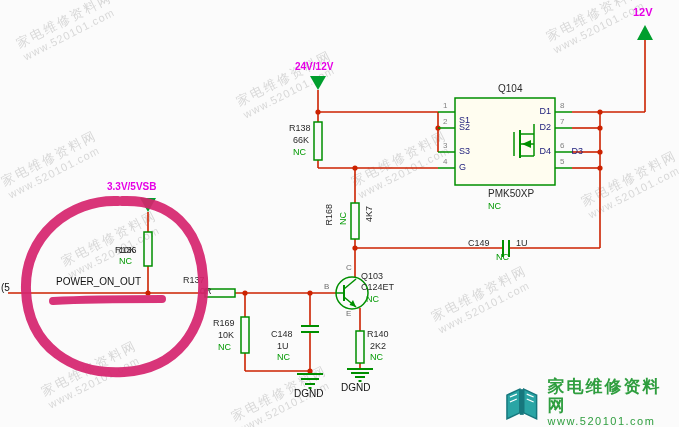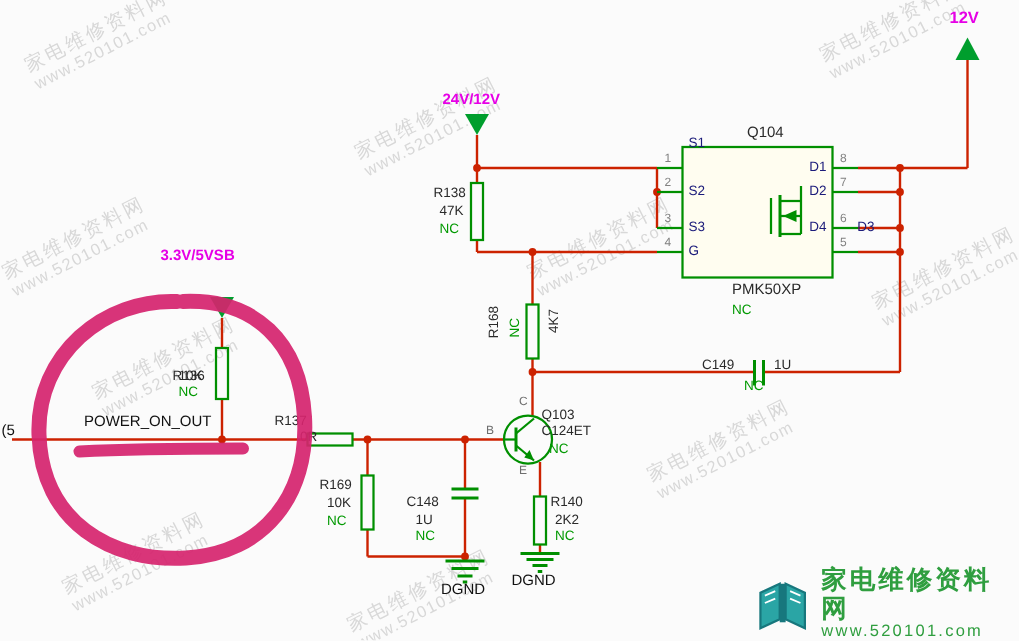--- a/index.html
+++ b/index.html
@@ -192,26 +192,26 @@
         <line x1="355" y1="377" x2="365" y2="377"></line>
         <line x1="358.5" y1="381" x2="361.5" y2="381"></line>
       </g>
     </g>
   </svg>
 
   <div class="layer labels">
 
     <span class="lbl net" style="left:633px;top:7px;font-size:11px">12V</span>
     <span class="lbl net" style="left:295px;top:61px">24V/12V</span>
-    <span class="lbl net" style="left:107px;top:165px">3.3V/5VSB</span>
+    <span class="lbl net" style="left:107px;top:181px">3.3V/5VSB</span>
     <span class="lbl blk" style="left:56px;top:277px">POWER_ON_OUT</span>
     <span class="lbl blk" style="left:1px;top:283px">(5</span>
 
     <span class="lbl" style="left:289px;top:123px">R138</span>
-    <span class="lbl" style="left:293px;top:135px">47K</span>
+    <span class="lbl" style="left:293px;top:135px">66K</span>
     <span class="lbl nc" style="left:293px;top:147px">NC</span>
 
     <span class="lbl vert" style="left:324px;top:204px">R168</span>
     <span class="lbl vert nc" style="left:338px;top:212px">NC</span>
     <span class="lbl vert" style="left:364px;top:206px">4K7</span>
 
     <span class="lbl" style="left:115px;top:245px">R136</span>
     <span class="lbl" style="left:119px;top:245px">10K</span>
     <span class="lbl nc" style="left:119px;top:256px">NC</span>
 
@@ -238,21 +238,21 @@
     <span class="lbl" style="left:361px;top:282px">C124ET</span>
     <span class="lbl nc" style="left:366px;top:294px">NC</span>
     <span class="lbl pin-letter" style="left:346px;top:263px">C</span>
     <span class="lbl pin-letter" style="left:324px;top:282px">B</span>
     <span class="lbl pin-letter" style="left:346px;top:309px">E</span>
 
     <span class="lbl" style="left:498px;top:84px;font-size:10px">Q104</span>
     <span class="lbl" style="left:488px;top:189px;font-size:10px">PMK50XP</span>
     <span class="lbl nc" style="left:488px;top:201px">NC</span>
 
-    <span class="lbl pin-name" style="left:459px;top:90px">S1</span>
+    <span class="lbl pin-name" style="left:459px;top:115px">S1</span>
     <span class="lbl pin-name" style="left:459px;top:122px">S2</span>
     <span class="lbl pin-name" style="left:459px;top:146px">S3</span>
     <span class="lbl pin-name" style="left:459px;top:162px">G</span>
     <span class="lbl pin-num" style="left:443px;top:101px">1</span>
     <span class="lbl pin-num" style="left:443px;top:117px">2</span>
     <span class="lbl pin-num" style="left:443px;top:141px">3</span>
     <span class="lbl pin-num" style="left:443px;top:157px">4</span>
     <span class="lbl pin-name ralign" style="left:533px;top:106px">D1</span>
     <span class="lbl pin-name ralign" style="left:533px;top:122px">D2</span>
     <span class="lbl pin-name ralign" style="left:565px;top:146px">D3</span>

